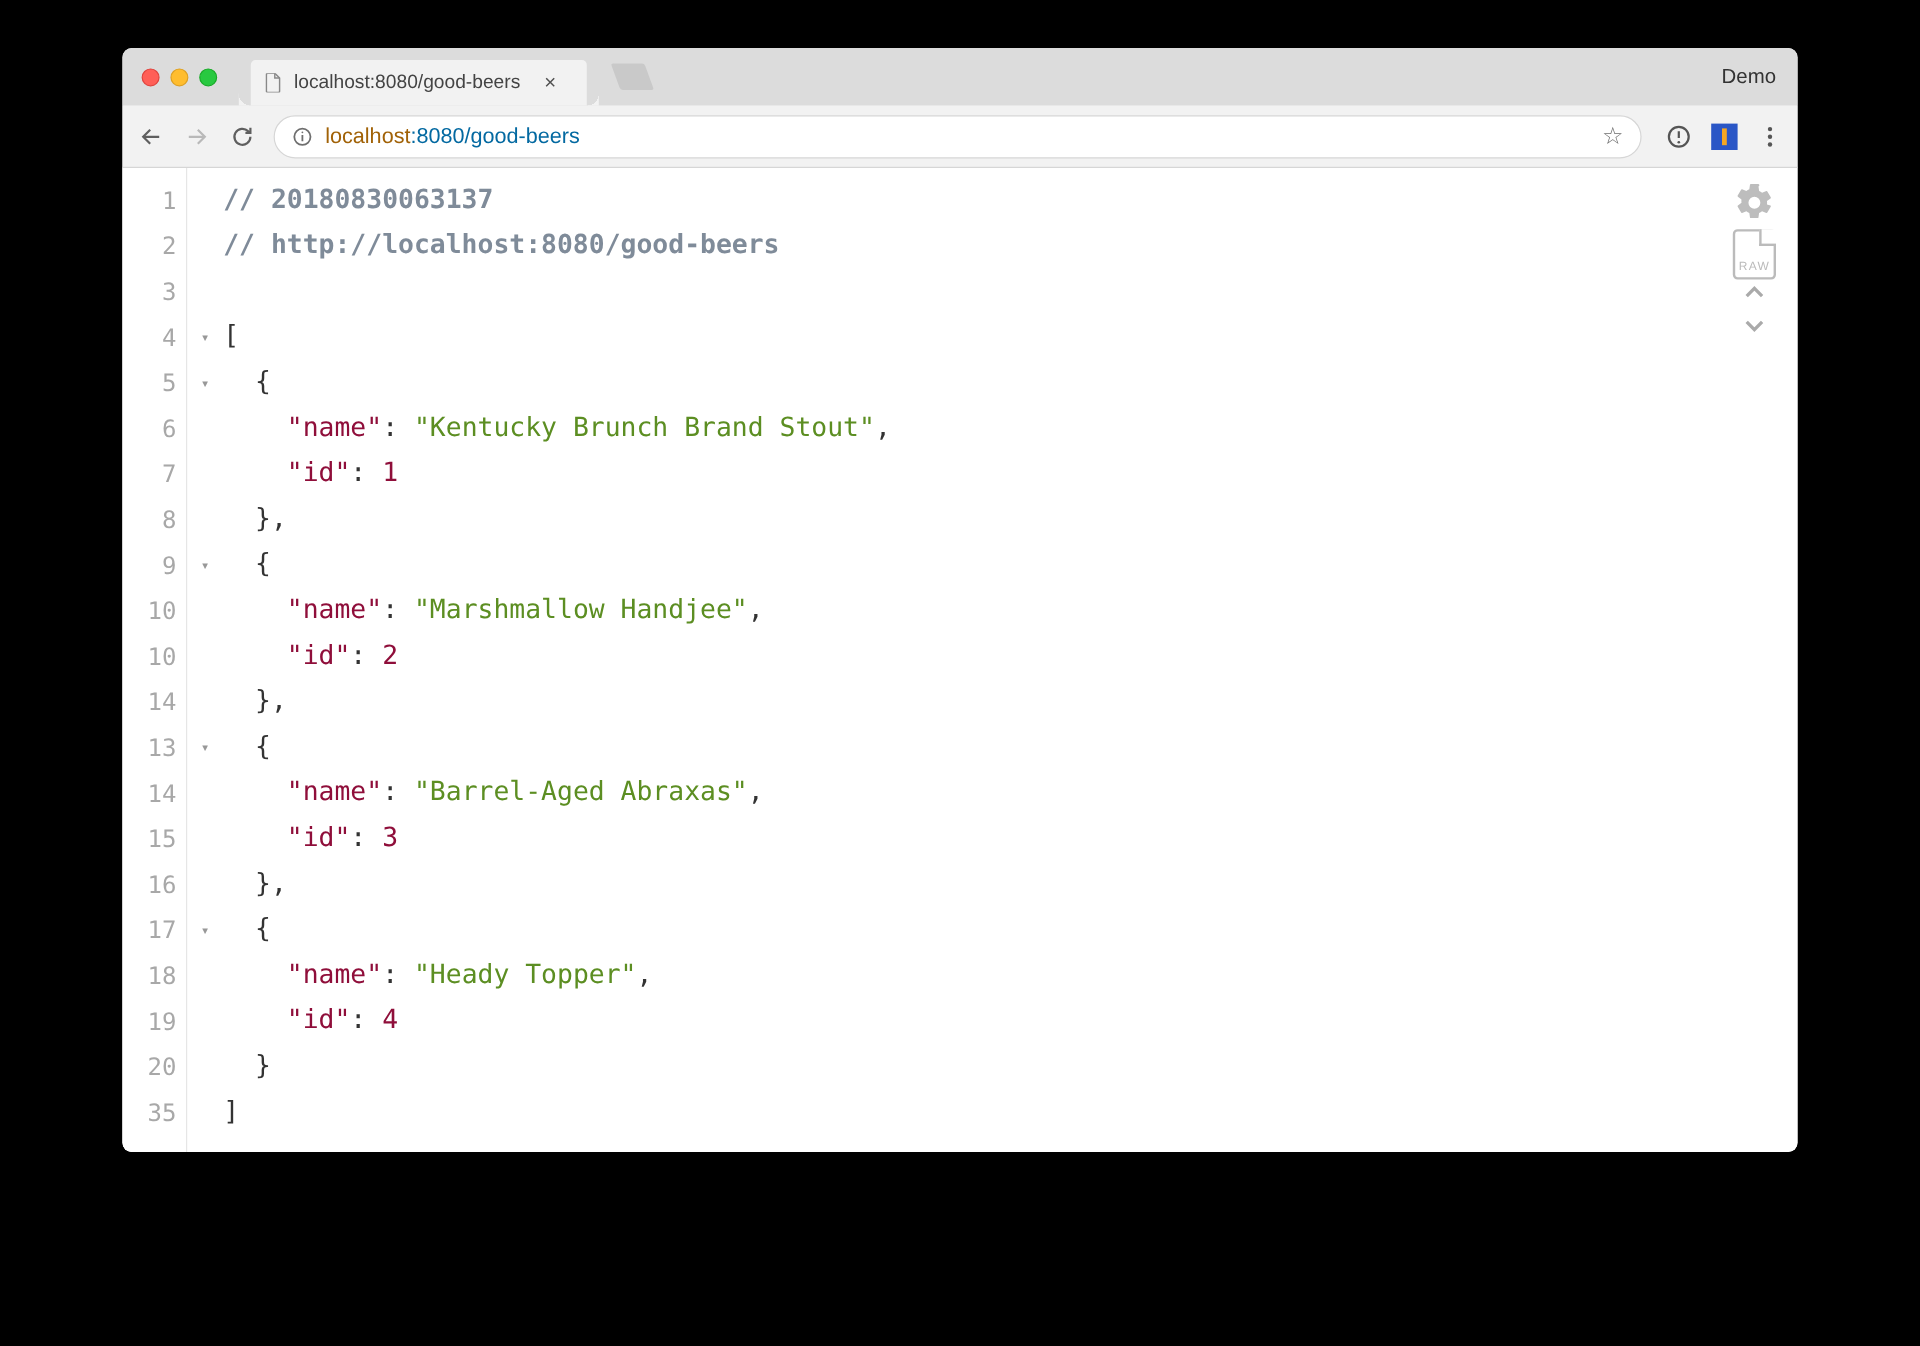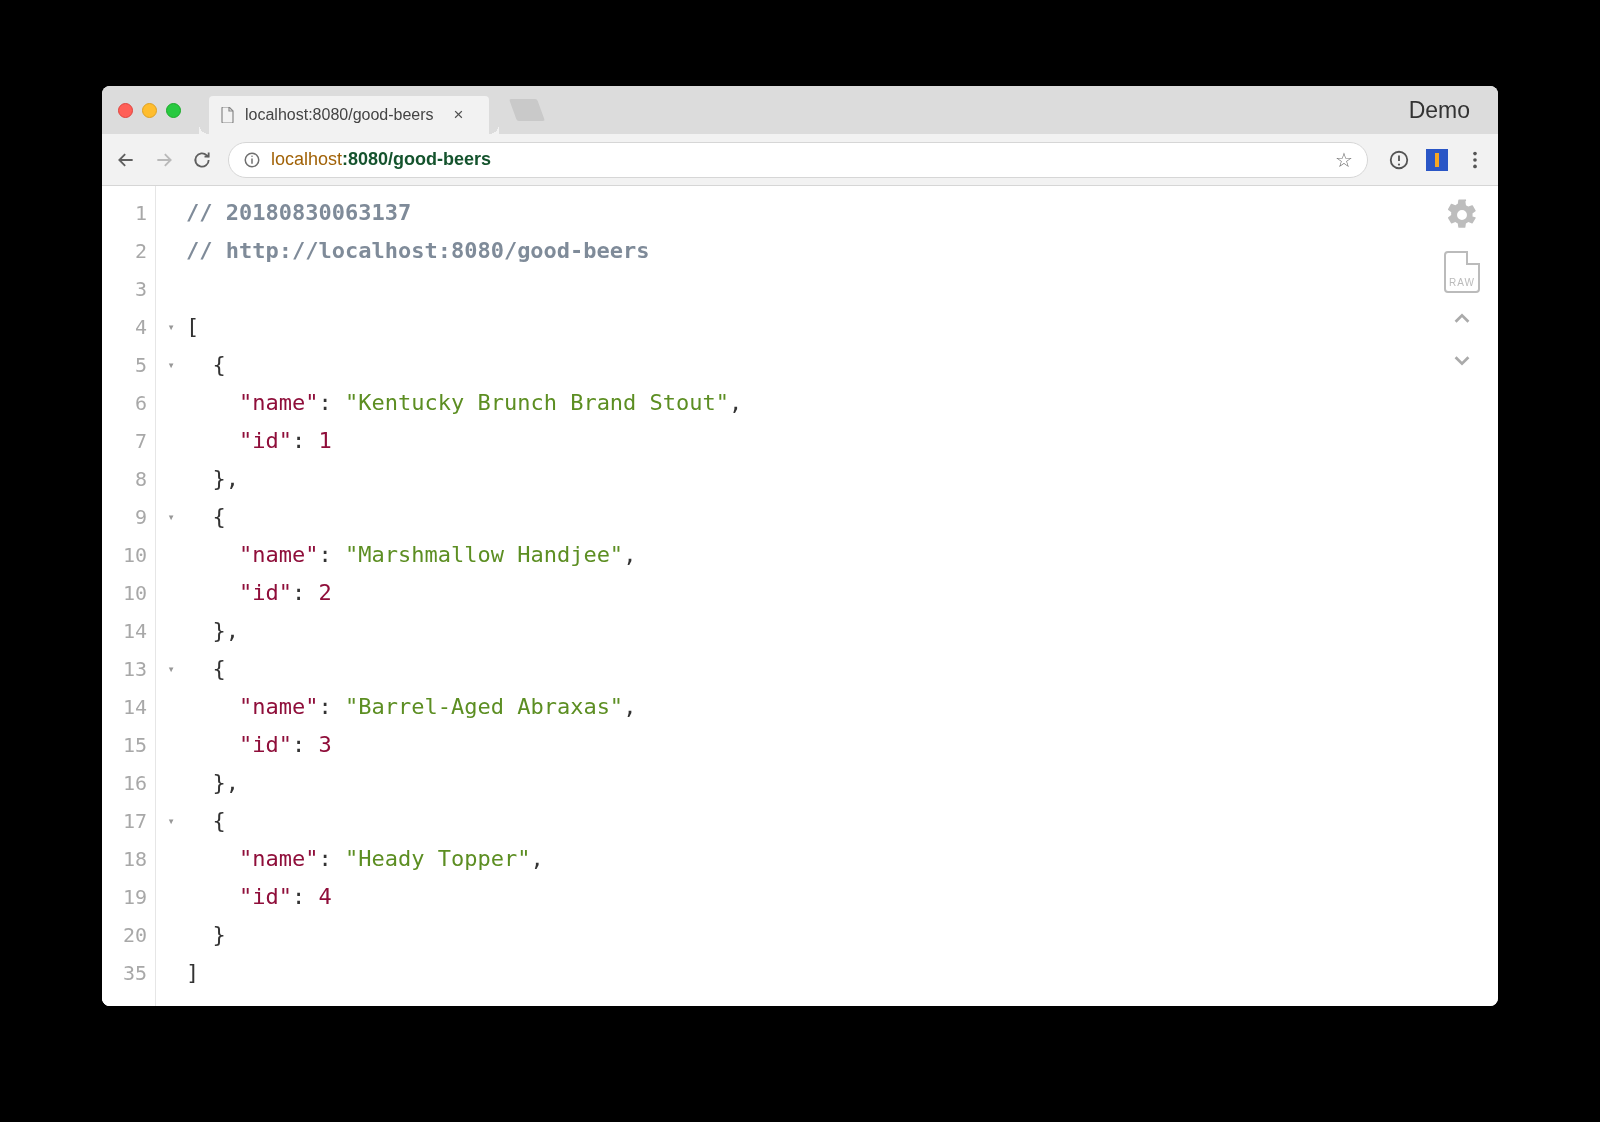--- a/index.html
+++ b/index.html
@@ -12,21 +12,20 @@
     align-items: flex-start;
     justify-content: center;
     padding-top: 40px;
   }
   .window {
     width: 1396px;
     background: #fff;
     border-radius: 8px;
     box-shadow: 0 20px 60px rgba(0,0,0,0.5);
     overflow: hidden;
-    margin-top: 46px;
   }
   .tabbar {
     height: 48px;
     background: #dcdcdc;
     display: flex;
     align-items: center;
     position: relative;
   }
   .traffic-lights {
     display: flex;
@@ -67,22 +66,22 @@
   .tab .close { margin-left: 10px; color:#505050; font-size:17px; cursor:pointer; }
   .newtab {
     width: 28px; height: 22px;
     background: #c9c9c9;
     margin-left: 24px;
     border-radius: 2px;
     transform: skewX(20deg);
   }
   .profile-label {
     position: absolute;
-    right: 28px;
-    font-size: 23px;
+    right: 18px;
+    font-size: 17px;
     color: #333;
   }
   .toolbar {
     height: 52px;
     background: #f2f2f2;
     border-bottom: 1px solid #d6d6d6;
     display: flex;
     align-items: center;
     padding: 0 12px;
     gap: 14px;
@@ -99,21 +98,21 @@
     display: flex;
     align-items: center;
     padding: 0 14px;
     gap: 10px;
     font-size: 18px;
     color: #333;
   }
   .omnibox .info-icon { color:#6f6f6f; display:flex; }
   .omnibox .info-icon svg { width:18px; height:18px; }
   .omnibox .url .host { color:#a16207; }
-  .omnibox .url .rest { color:#14532d;font-weight:bold; }
+  .omnibox .url .rest { color:#0369a1; }
   .omnibox .spacer { flex:1; }
   .omnibox .star { color:#6f6f6f; font-size:20px; }
   .toolbar-right { display:flex; align-items:center; gap:16px; padding-left:6px; }
   .toolbar-right .icon { color:#555; display:flex; }
   .toolbar-right svg { width:22px; height:22px; }
   .ext-icon {
     width:22px;height:22px;
     background:#2a56c6;
     display:flex;align-items:center;justify-content:center;
   }
@@ -151,21 +150,21 @@
   }
   .code .line { height:38px; line-height:38px; }
   .cm  { color:#7f8b99;font-weight:bold; }
   .pn  { color:#333; }
   .key { color:#8f0e3a; }
   .str { color:#5c8e22; }
   .num { color:#8f0e3a; }
   .side-tools {
     position:absolute;
     right:18px; top:12px;
-    display:flex; flex-direction:column; gap:15px;
+    display:flex; flex-direction:column; gap:0;
     align-items:center;
     color:#aaa;
   }
   .side-tools .gear svg{width:34px;height:34px;}
   .side-tools .raw {
     width:36px;height:42px;border:2px solid #bbb;border-radius:4px;
     position:relative;display:flex;align-items:flex-end;justify-content:center;
     font-size:10px;font-family:sans-serif;color:#bbb;padding-bottom:3px;letter-spacing:1px;
   }
   .side-tools .raw::before{

